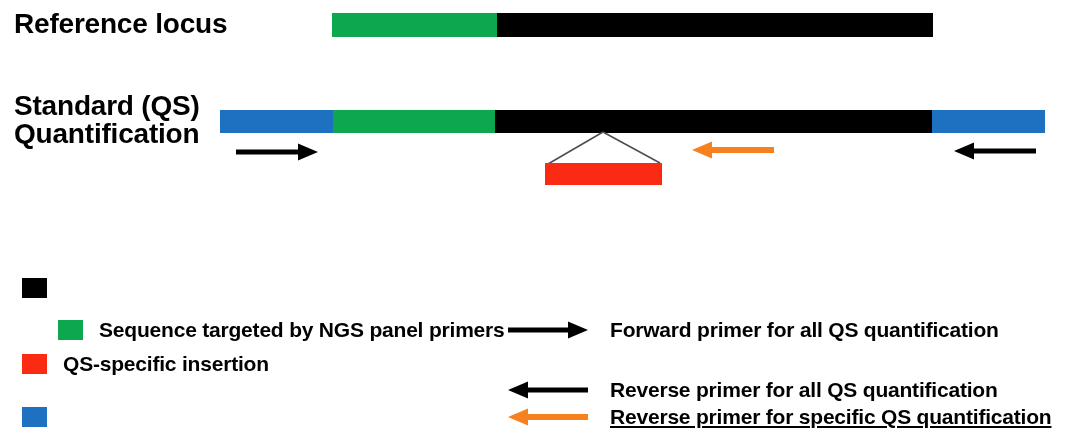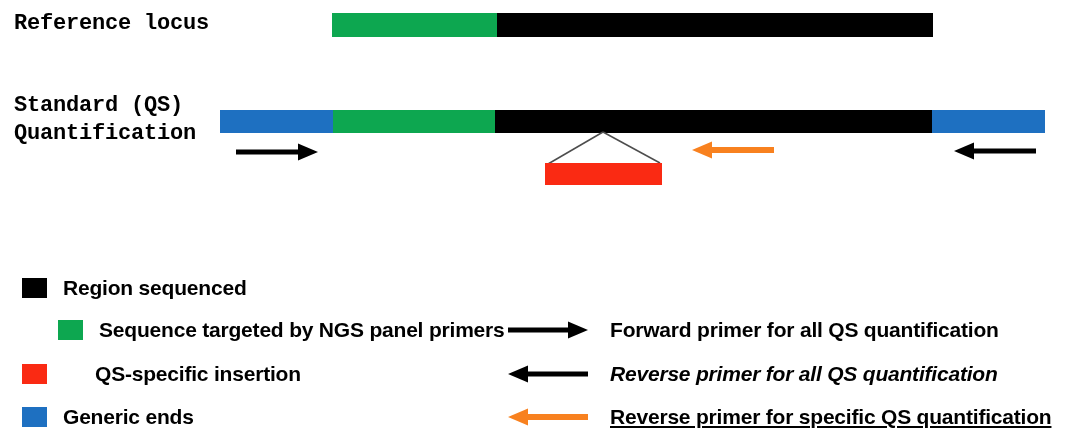--- a/index.html
+++ b/index.html
@@ -1,20 +1,20 @@
 <!DOCTYPE html>
 <html style="--c-black: #000000; --c-green: #0DA750; --c-red: #FA2A13; --c-blue: #1E70C1; --c-orange: #F8811F; --c-line: #4d4d4d;"><head>
 <meta charset="utf-8">
 <style>
   html,body{margin:0;padding:0;background:#ffffff;}
   .canvas{
     position:relative;width:1080px;height:443px;background:#fff;overflow:hidden;
     font-family:"Liberation Sans", sans-serif;color:#000;
   }
-  .row-label{position:absolute;font-weight:bold;font-size:22px;line-height:28px;letter-spacing:-0.2px;font-family:Liberation Mono, monospace;}
+  .row-label{position:absolute;font-weight:bold;font-size:28px;line-height:28px;letter-spacing:-0.2px;}
   .ref-label{left:14px;top:10px;}
   .qs-label{left:14px;top:92px;}
   .seg{position:absolute;}
   .c-black{background:var(--c-black);}
   .c-green{background:var(--c-green);}
   .c-blue{background:var(--c-blue);}
   .c-red{background:var(--c-red);}
   .arrow{position:absolute;}
   .arrow-black{color:var(--c-black);}
   .arrow-orange{color:var(--c-orange);}
@@ -59,43 +59,41 @@
   </svg>
 
   <svg class="insertion" width="130" height="62" viewBox="0 0 130 62">
     <line x1="63" y1="4" x2="8" y2="36" stroke="var(--c-line)" stroke-width="1.5"></line>
     <line x1="63" y1="4" x2="120" y2="35" stroke="var(--c-line)" stroke-width="1.5"></line>
     <rect x="5" y="35" width="117" height="22" fill="var(--c-red)"></rect>
   </svg>
 
   <div class="legend-row" style="top:277px;">
     <div class="swatch c-black"></div>
-    <div class="legend-label">Region sequenced</div>
   </div>
   <div class="legend-row" style="top:319px;padding-left:36px;">
     <div class="swatch c-green"></div>
     <div class="legend-label">Sequence targeted by NGS panel primers</div>
   </div>
-  <div class="legend-row" style="top:363px;gap:32px;">
+  <div class="legend-row" style="top:353px;">
     <div class="swatch c-red"></div>
     <div class="legend-label">QS-specific insertion</div>
   </div>
   <div class="legend-row" style="top:406px;">
     <div class="swatch c-blue"></div>
-    <div class="legend-label">Generic ends</div>
   </div>
 
   <div class="primer-row" style="top:319px;">
     <svg class="primer-arrow arrow-black" width="80" height="20" viewBox="0 0 80 20">
       <rect x="0" y="7.5" width="62" height="5" fill="currentColor"></rect>
       <polygon points="60,1.5 80,10 60,18.5" fill="currentColor"></polygon>
     </svg>
     <div class="primer-label">Forward primer for all QS quantification</div>
   </div>
-  <div class="primer-row" style="top:363px;font-style:italic;">
+  <div class="primer-row" style="top:379px;">
     <svg class="primer-arrow arrow-black" width="80" height="20" viewBox="0 0 80 20">
       <rect x="18" y="7.5" width="62" height="5" fill="currentColor"></rect>
       <polygon points="20,1.5 0,10 20,18.5" fill="currentColor"></polygon>
     </svg>
     <div class="primer-label">Reverse primer for all QS quantification</div>
   </div>
   <div class="primer-row" style="top:406px;text-decoration:underline;">
     <svg class="primer-arrow arrow-orange" width="80" height="20" viewBox="0 0 80 20">
       <rect x="18" y="7" width="62" height="6" fill="currentColor"></rect>
       <polygon points="20,1.5 0,10 20,18.5" fill="currentColor"></polygon>

